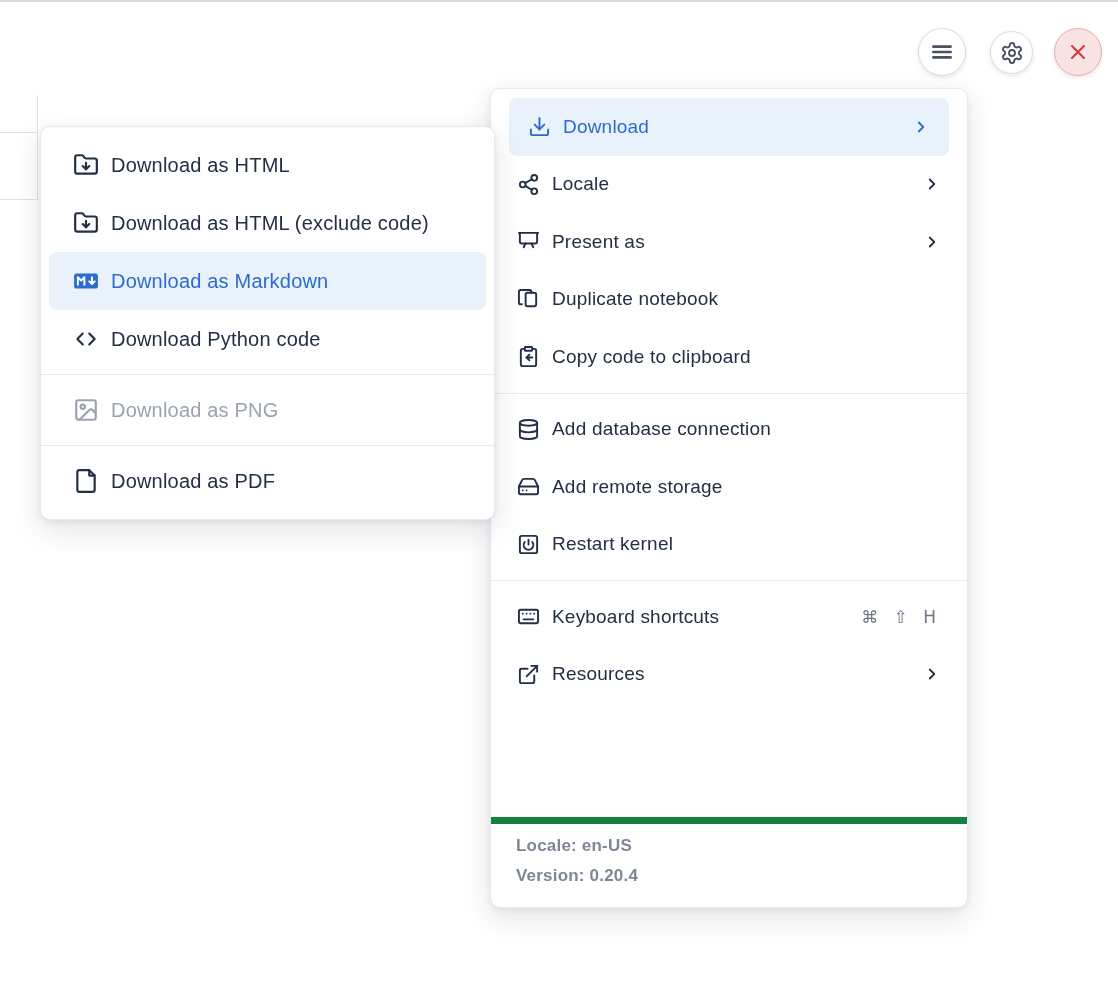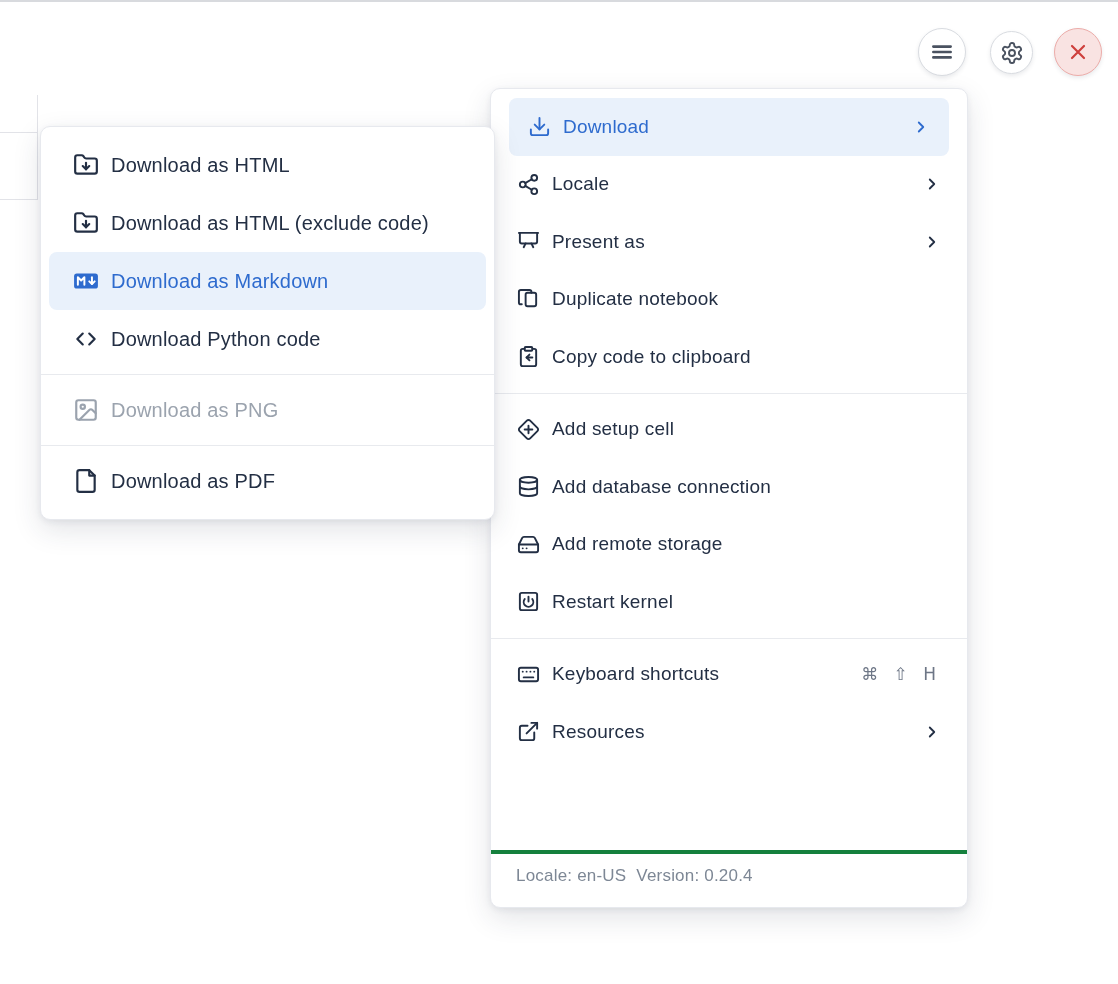--- a/index.html
+++ b/index.html
@@ -59,22 +59,22 @@
 
   .chevron { flex:0 0 auto; width:18px; height:18px; color:#232f44; }
   .row.highlight .chevron { color:#2e6bce; }
   .shortcut {
     flex:0 0 auto; font-size:17px; color:#6d7686;
     font-family:"DejaVu Sans","Liberation Sans",sans-serif; letter-spacing:5px;
     white-space:nowrap;
   }
 
   .menu-footer {
-    margin-top:auto; border-top:4px solid #15803d;
-    padding:12px 25px 12px 25px; display:flex; flex-direction:row; gap:10px;
+    margin-top:auto; border-top:7px solid #15803d;
+    padding:12px 25px 12px 25px; display:flex; flex-direction:column; gap:10px;font-weight:bold;
   }
   .menu-footer .foot-line { font-size:17px; color:#7d8795; letter-spacing:.2px; }
 
   svg { display:block; }
 </style>
 </head>
 <body>
 
 <div class="page-top-line"></div>
 <div class="bg-vline"></div>
@@ -158,28 +158,20 @@
       <rect x="8" y="2" width="8" height="4" rx="1"></rect>
       <path d="M8 4H6a2 2 0 0 0-2 2v14a2 2 0 0 0 2 2h12a2 2 0 0 0 2-2V6a2 2 0 0 0-2-2h-2"></path>
       <path d="M16 13h-6"></path>
         <path d="m13 10-3 3 3 3"></path>
     </svg>
     <span class="label">Copy code to clipboard</span>
   </div>
 
   <div class="sep"></div>
 
-  <div class="row">
-    <svg class="item-icon" viewBox="0 0 24 24" fill="none" stroke="currentColor" stroke-width="2" stroke-linecap="round" stroke-linejoin="round">
-      <path d="M2.7 10.3a2.41 2.41 0 0 0 0 3.41l7.59 7.59a2.41 2.41 0 0 0 3.41 0l7.59-7.59a2.41 2.41 0 0 0 0-3.41L13.7 2.71a2.41 2.41 0 0 0-3.41 0z"></path>
-      <path d="M12 8v8"></path>
-        <path d="M8 12h8"></path>
-    </svg>
-    <span class="label">Add setup cell</span>
-  </div>
 
   <div class="row">
     <svg class="item-icon" viewBox="0 0 24 24" fill="none" stroke="currentColor" stroke-width="2" stroke-linecap="round" stroke-linejoin="round">
       <ellipse cx="12" cy="5" rx="9" ry="3"></ellipse>
         <path d="M3 5v14a9 3 0 0 0 18 0V5"></path>
         <path d="M3 12a9 3 0 0 0 18 0"></path>
     </svg>
     <span class="label">Add database connection</span>
   </div>
 

